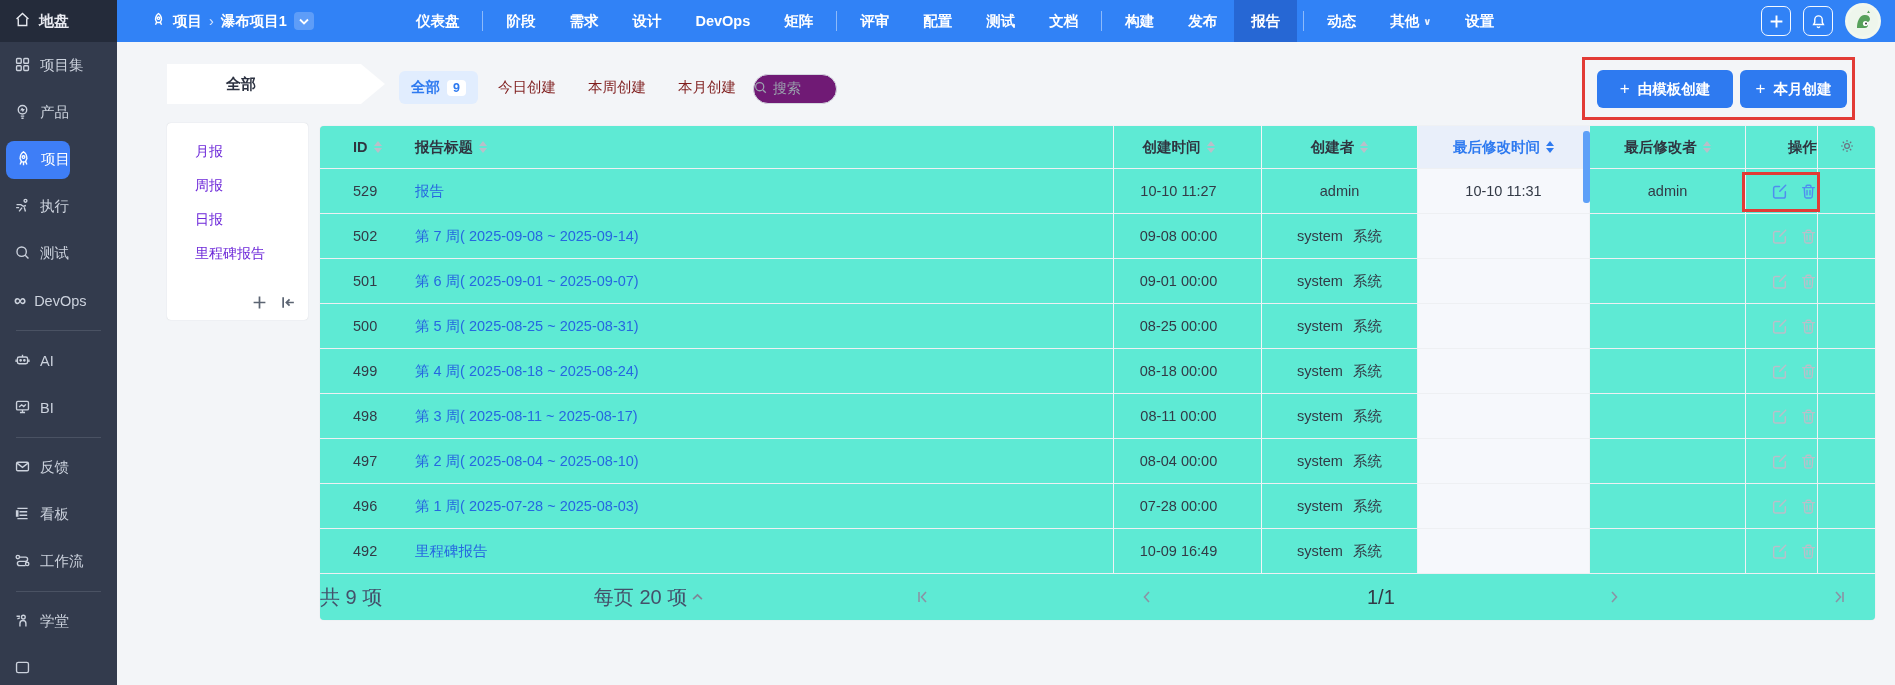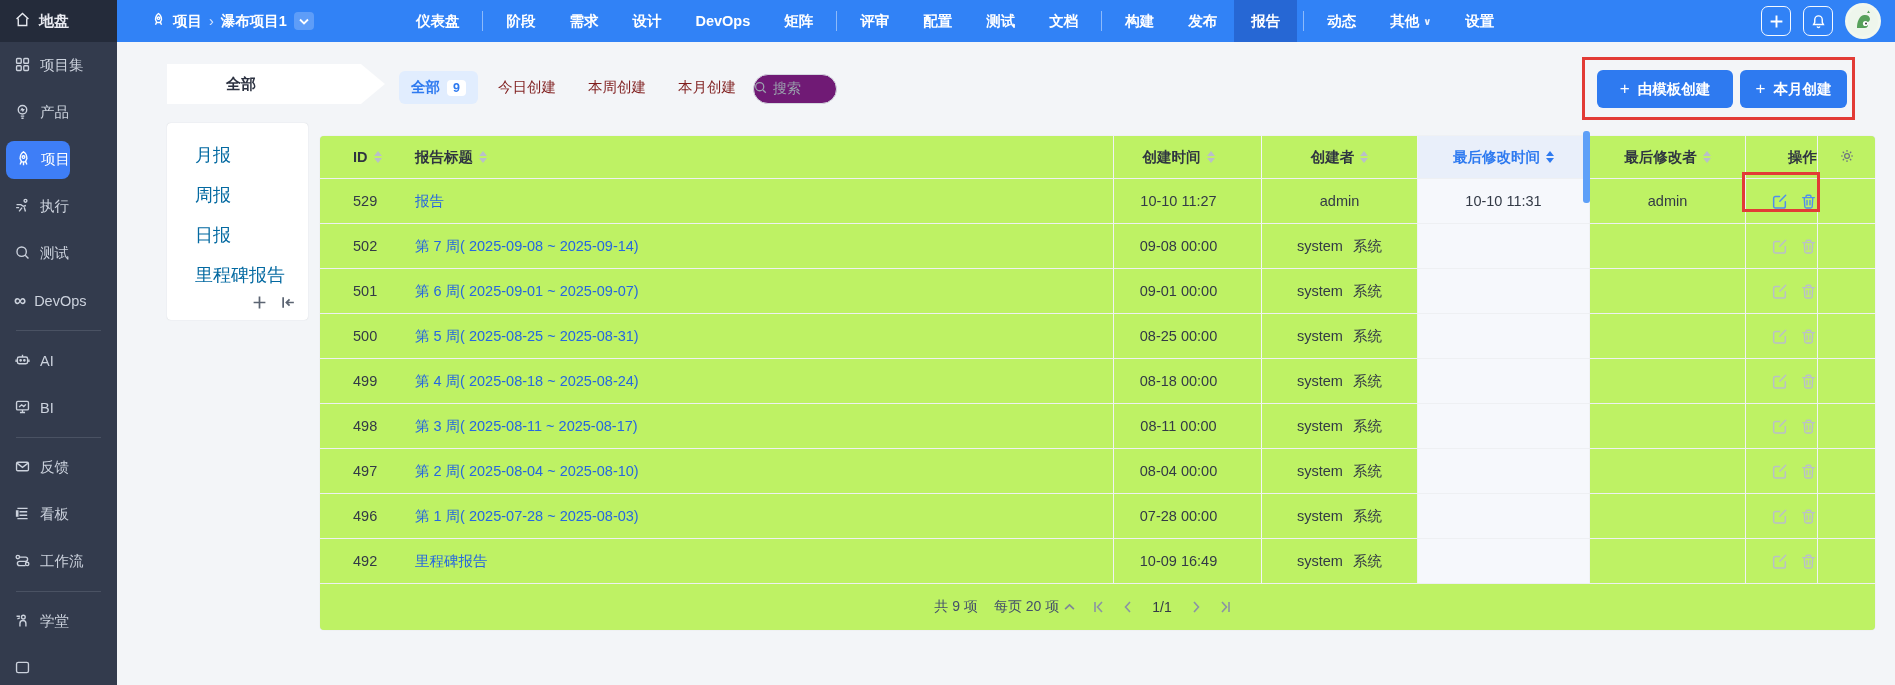--- a/index.html
+++ b/index.html
@@ -37,26 +37,26 @@
   .tab.active { background:#e1edfe; color:#2e7af0; font-weight:700; display:flex; align-items:center; gap:7px; }
   .tab .badge { background:#fff; color:#2e7af0; border-radius:4px; font-size:12.5px; padding:1px 6px; font-weight:700; }
   .search-pill { position:absolute; left:753px; top:74px; width:84px; height:30px; border:1px solid #d4d8e0; border-radius:15px; display:flex; align-items:center; justify-content:flex-start; gap:6px; color:#9aa1ad; font-size:14px; background:#701a75; cursor:text; }
   .btn { position:absolute; top:70px; height:38px; background:#2e7af0; color:#fff; border:none; border-radius:6px; font-size:14.5px; font-weight:600; display:flex; align-items:center; justify-content:center; gap:8px; cursor:pointer; font-family:inherit; }
   .btn .plus { font-size:17px; font-weight:400; }
   #btn-template { left:1597px; width:136px; }
   #btn-create { left:1740px; width:107px; }
 
   
   .filter-panel { position:absolute; left:167px; top:123px; width:141px; height:197px; background:#fff; border-radius:4px; box-shadow:0 0 1px rgba(60,70,90,.25); }
-  .fp-item { padding:8px 10px 8px 28px; font-size:18px; color:#0369a1; cursor:pointer; }
+  .fp-item { padding:8px 10px 8px 28px; font-size:14px; color:#6d28d9; cursor:pointer; }
   .fp-foot { position:absolute; right:12px; bottom:10px; display:flex; gap:14px; color:#5b6472; }
   .fp-foot span { cursor:pointer; display:flex; }
 
   
-  .table-panel { position:absolute; left:320px; top:136px; width:1555px; height:494px; background:#bef264; border-radius:4px; box-shadow:0 0 1px rgba(60,70,90,.2); }
+  .table-panel { position:absolute; left:320px; top:126px; width:1555px; height:494px; background:#5eead4; border-radius:4px; box-shadow:0 0 1px rgba(60,70,90,.2); }
   .tr { display:flex; height:45px; align-items:center; border-bottom:1px solid #eef0f3; font-size:14.5px; color:#333a46; }
   .tr.head { height:43px; font-weight:700; color:#2f3540; }
   .td { height:100%; display:flex; align-items:center; }
   .c-id { width:90px; padding-left:33px; }
   .c-title { flex:1; padding-left:5px; }
   .c-created { width:148px; justify-content:center; padding-right:18px; border-left:1px solid #f0f2f5; }
   .c-creator { width:156px; justify-content:center; border-left:1px solid #f4f5f7; }
   .c-modified { width:172px; justify-content:center; border-left:1px solid #f0f2f5; background:#f6f8fc; }
   .head .c-modified { background:#e9effa; color:#2e7af0; }
   .c-modifier { width:156px; justify-content:center; border-left:1px solid #f0f2f5; }
@@ -68,21 +68,21 @@
   .sort .up { border-bottom:5px solid #b9bfc9; }
   .sort .dn { border-top:5px solid #b9bfc9; }
   .head .c-modified .sort .up { border-bottom-color:#2e7af0; }
   .head .c-modified .sort .dn { border-top-color:#2e7af0; }
   .op-ic { cursor:pointer; display:flex; }
   .op-gray { color:#b9bfc9; }
   .op-blue { color:#4f8df0; }
   .creator-txt { word-spacing:6px; }
 
   
-  .t-foot { position:absolute; left:0; bottom:0; width:100%; height:46px; display:flex; align-items:center; justify-content:center; gap:16px; padding-right:28px; font-size:14px; color:#44506a; }
+  .t-foot { position:absolute; left:0; bottom:0; width:100%; height:46px; display:flex; align-items:center; justify-content:space-between; gap:16px; padding-right:28px; font-size:20px; color:#44506a; }
   .pg-ic { color:#8a93a4; display:flex; align-items:center; cursor:pointer; }
   .pg-num { color:#333a46; margin:0 4px; }
   .caret-up { margin-left:5px; color:#7d8696; font-size:11px; }
 
   
   .redbox { position:absolute; border:3px solid #e23b36; pointer-events:none; }
   #redbox-buttons { left:1582px; top:57px; width:273px; height:63px; }
   #redbox-rowops { left:1742px; top:172px; width:78px; height:40px; }
   .col-handle { position:absolute; left:1583px; top:131px; width:7px; height:72px; background:#5ea0f8; border-radius:3px; cursor:col-resize; }
 </style>

